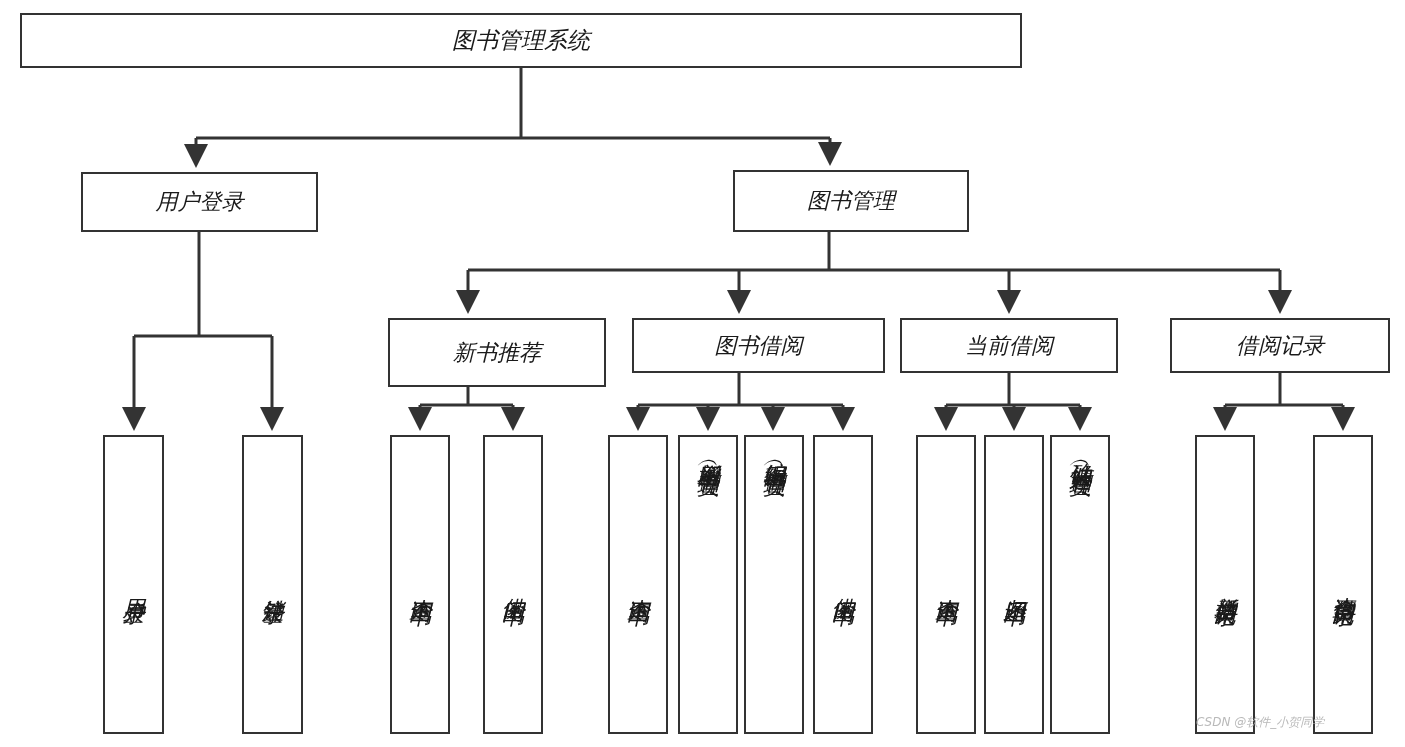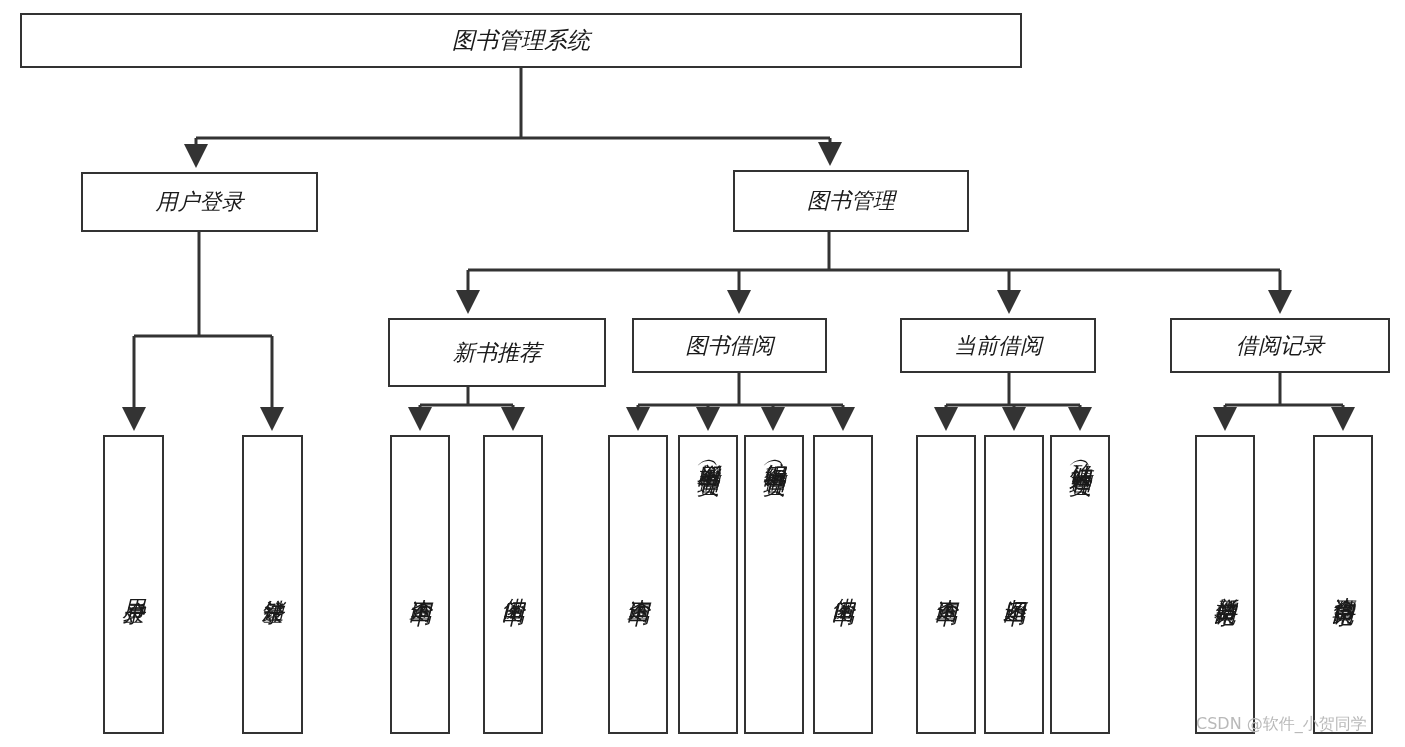--- a/index.html
+++ b/index.html
@@ -62,24 +62,25 @@
     white-space: nowrap;
   }
   .node-leaf.leaf-mid {
     align-items: center;
     padding-top: 0;
   }
   #watermark {
     position: absolute;
     left: 1196px;
     top: 714px;
-    font-size: 16px;
+    font-size: 12px;
     color: #b9b9b9;
     white-space: nowrap;
     pointer-events: none;
+    font-style: italic;
   }
 </style>
 </head>
 <body>
 
 <div id="diagram-root">
 
   <svg id="diagram-svg" viewBox="0 0 1405 747">
     <defs>
       <marker id="arrow" viewBox="0 0 12 12" refX="10" refY="6" markerWidth="8" markerHeight="8" orient="auto-start-reverse">
@@ -137,24 +138,24 @@
   <div class="node-box node-l2" style="left:81px; top:172px; width:237px; height:60px;">
     <span class="node-label">用户登录</span>
   </div>
   <div class="node-box node-l2" style="left:733px; top:170px; width:236px; height:62px;">
     <span class="node-label">图书管理</span>
   </div>
 
   <div class="node-box node-l3" style="left:360px; top:318px; width:218px; height:69px;margin-left:28px;">
     <span class="node-label">新书推荐</span>
   </div>
-  <div class="node-box node-l3" style="left:632px; top:318px; width:195px; height:55px;justify-content:center;">
+  <div class="node-box node-l3" style="left:632px; top:318px; width:253px; height:55px;justify-content:center;">
     <span class="node-label">图书借阅</span>
   </div>
-  <div class="node-box node-l3" style="left:900px; top:318px; width:196px; height:55px;">
+  <div class="node-box node-l3" style="left:900px; top:318px; width:218px; height:55px;">
     <span class="node-label">当前借阅</span>
   </div>
   <div class="node-box node-l3" style="left:1170px; top:318px; width:220px; height:55px;justify-content:center;">
     <span class="node-label">借阅记录</span>
   </div>
 
   <div class="node-box node-leaf leaf-mid" style="left:103px; top:435px; width:61px; height:299px;">
     <span class="node-label">用户登录</span>
   </div>
   <div class="node-box node-leaf leaf-mid" style="left:242px; top:435px; width:61px; height:299px;">

